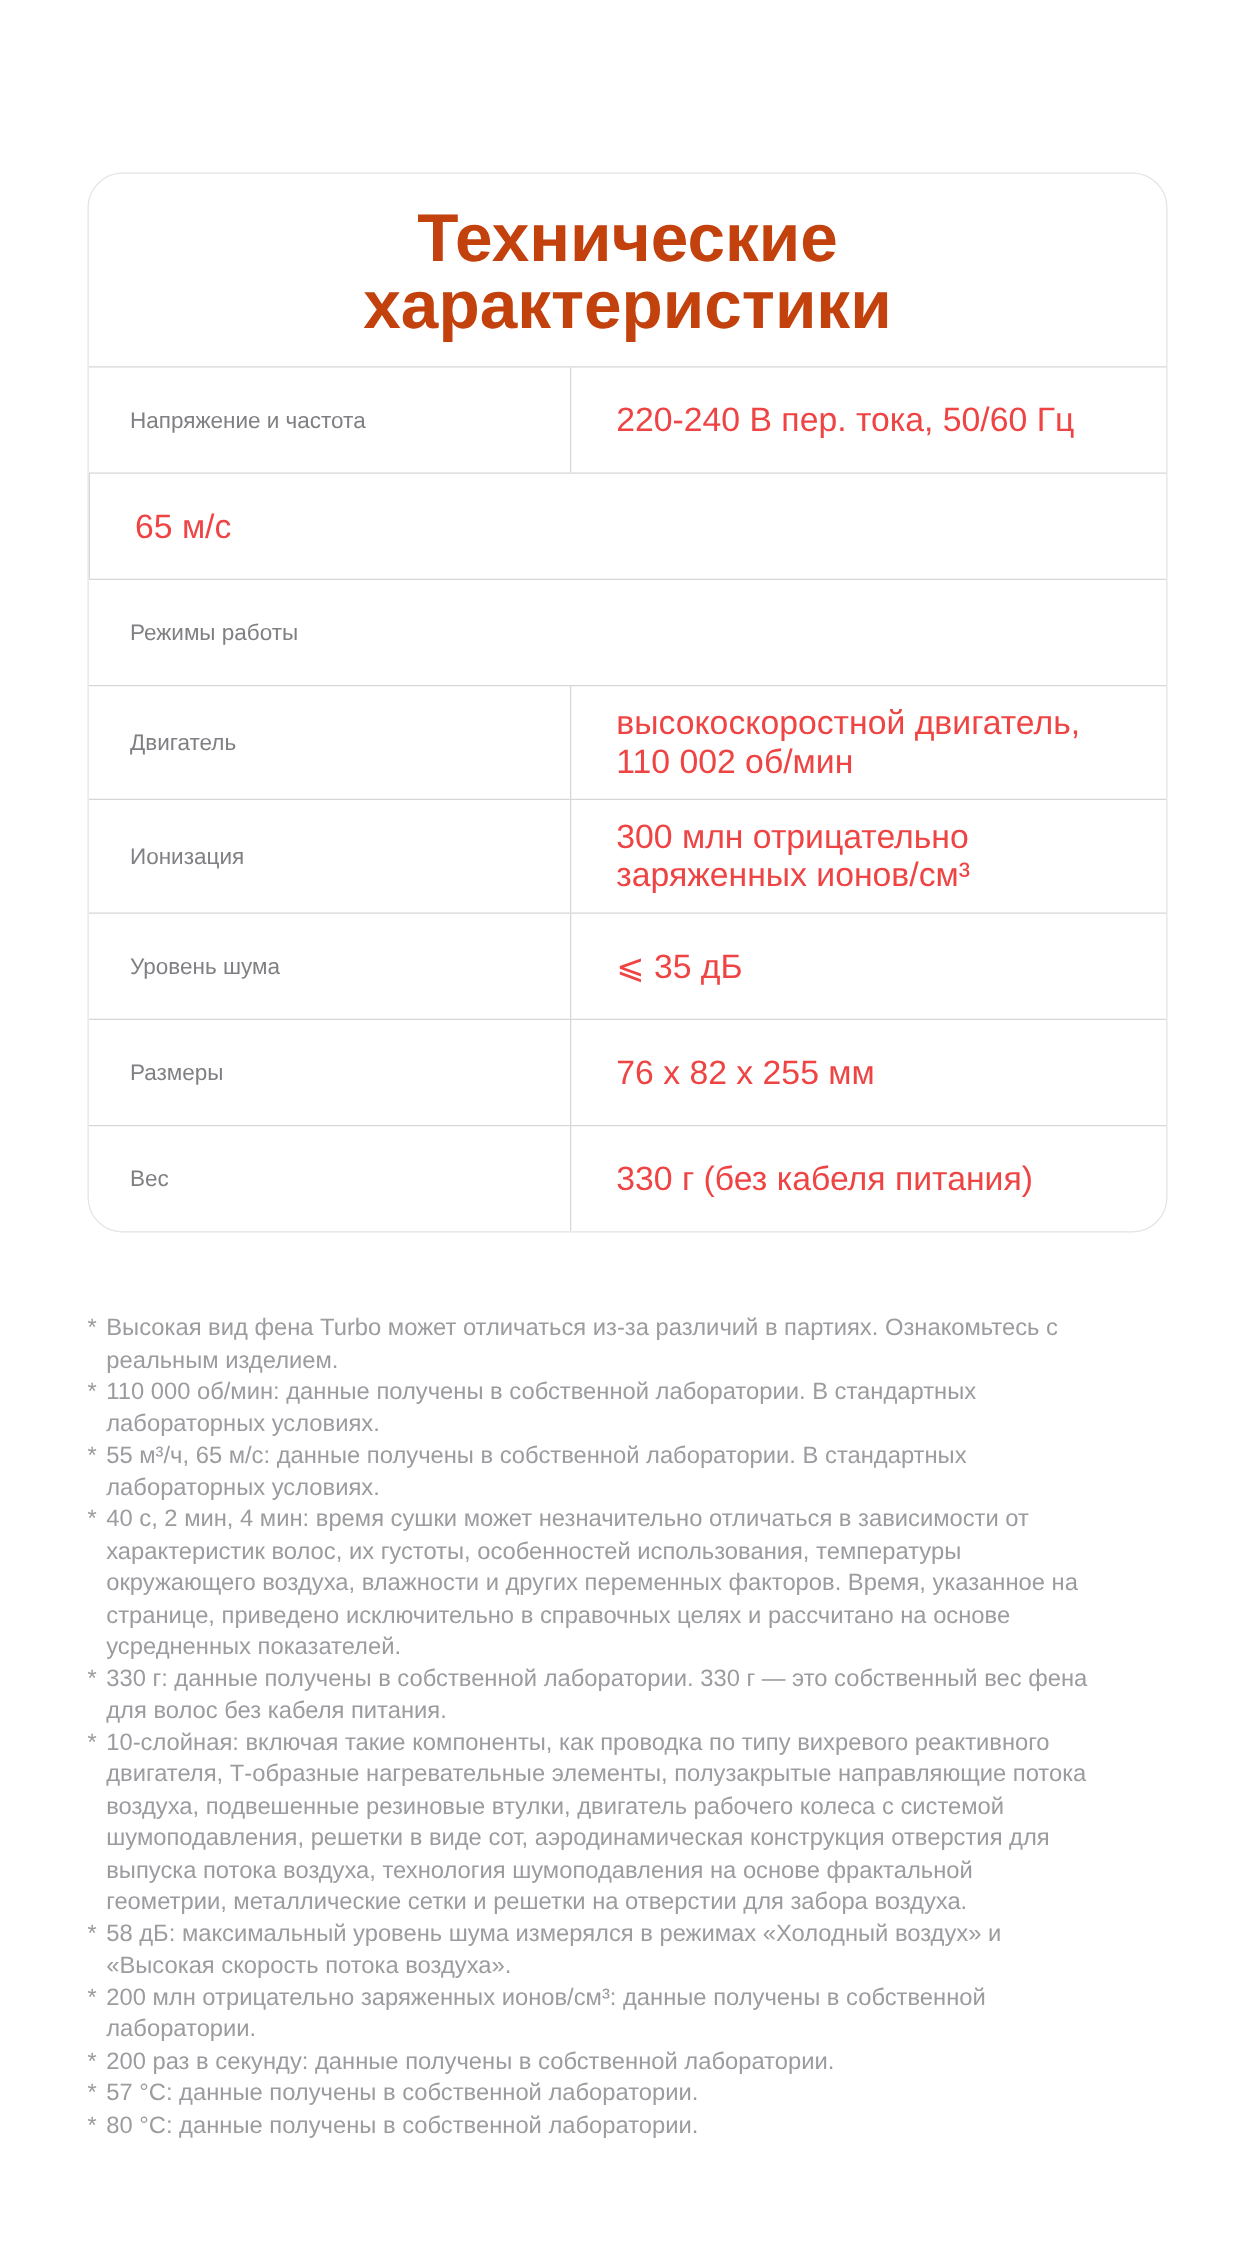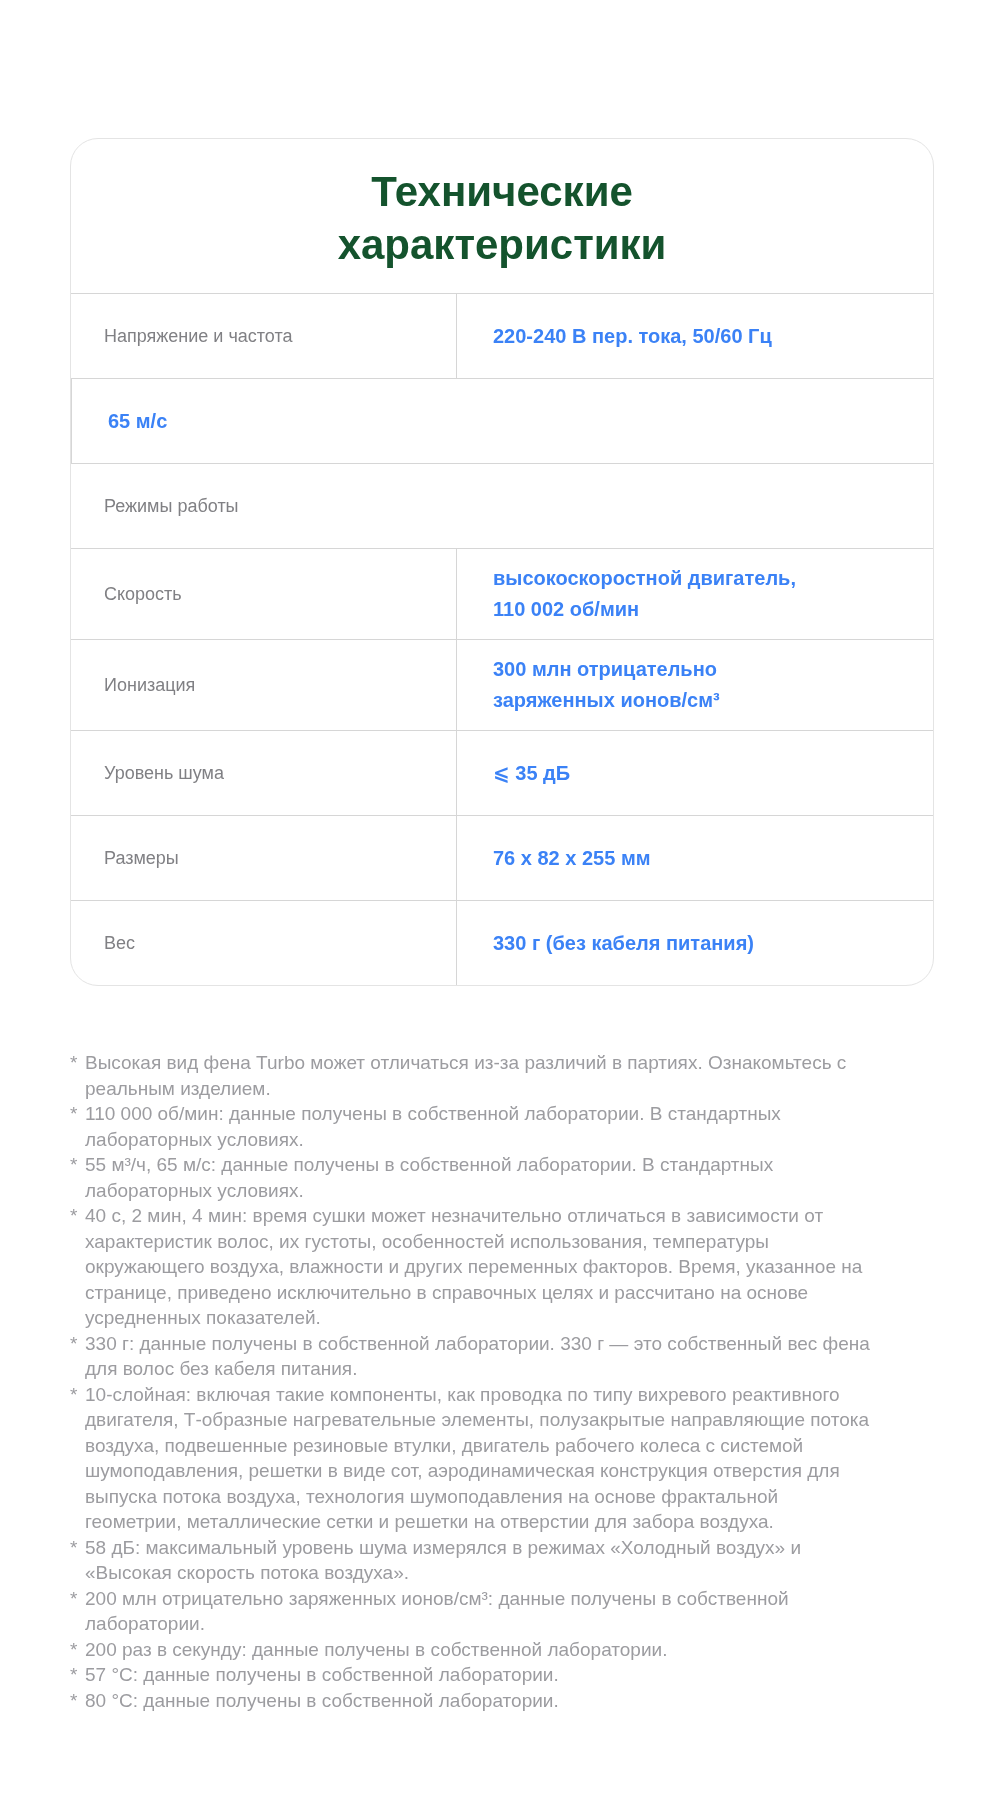--- a/index.html
+++ b/index.html
@@ -23,24 +23,24 @@
     box-sizing: border-box;
     border: 1px solid #e4e4e4;
     border-radius: 28px;
     overflow: hidden;
     background: #ffffff;
   }
   .spec-title {
     margin: 0;
     padding: 26px 20px 22px;
     text-align: center;
-    font-size: 42px;
+    font-size: 54px;
     line-height: 53px;
     font-weight: 700;
-    color: #14532d;
+    color: #c2410c;
     white-space: pre-line;
   }
   .spec-row {
     display: flex;
     border-top: 1px solid #d6d6d6;
     min-height: 85px;
     box-sizing: border-box;
   }
   .spec-cell {
     display: flex;
@@ -52,25 +52,24 @@
     flex: none;
     padding: 14px 18px 14px 33px;
     font-size: 18px;
     line-height: 30px;
     color: #808084;
   }
   .spec-value {
     flex: 1;
     border-left: 1px solid #d6d6d6;
     padding: 14px 22px 14px 36px;
-    font-size: 20px;
+    font-size: 27px;
     line-height: 31px;
-    color: #3b82f6;
+    color: #ef4444;
     white-space: pre-line;
-    font-weight: bold;
   }
   .footnotes {
     position: absolute;
     left: 70px;
     top: 1050px;
     width: 808px;
     margin: 0;
     padding: 0;
     list-style: none;
     font-size: 19px;
@@ -102,21 +101,21 @@
         <div class="spec-cell spec-label">Напряжение и частота</div>
         <div class="spec-cell spec-value">220-240 В пер. тока, 50/60 Гц</div>
       </div>
       <div class="spec-row">
         <div class="spec-cell spec-value">65 м/с</div>
       </div>
       <div class="spec-row">
         <div class="spec-cell spec-label">Режимы работы</div>
       </div>
       <div class="spec-row">
-        <div class="spec-cell spec-label">Скорость</div>
+        <div class="spec-cell spec-label">Двигатель</div>
         <div class="spec-cell spec-value">высокоскоростной двигатель,
 110 002 об/мин</div>
       </div>
       <div class="spec-row">
         <div class="spec-cell spec-label">Ионизация</div>
         <div class="spec-cell spec-value">300 млн отрицательно
 заряженных ионов/см³</div>
       </div>
       <div class="spec-row">
         <div class="spec-cell spec-label">Уровень шума</div>

